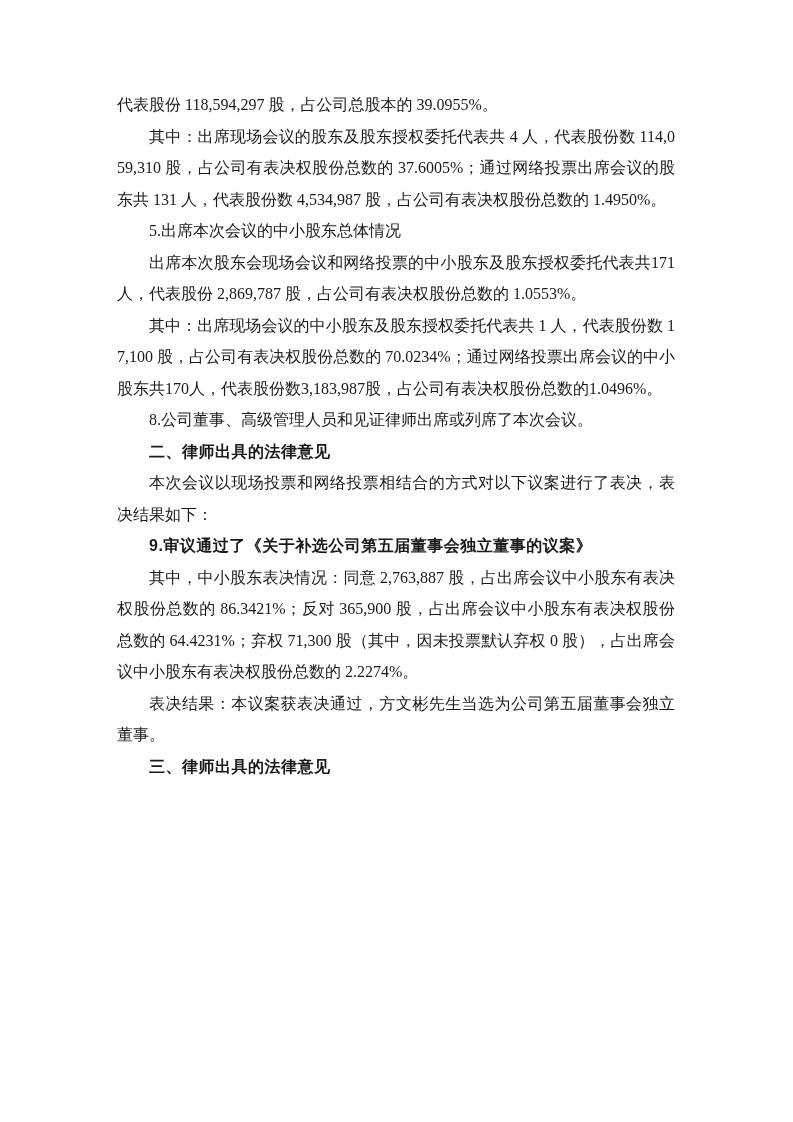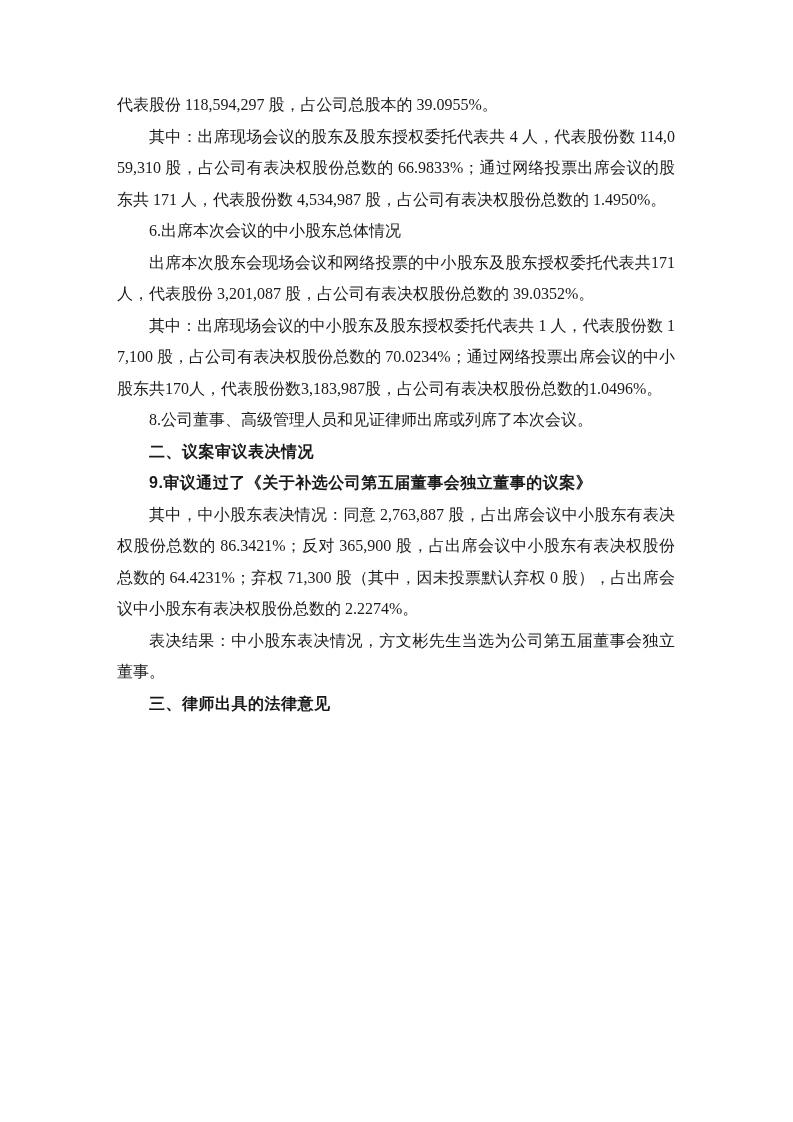--- a/index.html
+++ b/index.html
@@ -44,24 +44,25 @@
     font-family: "Liberation Sans", "DejaVu Sans", sans-serif;
     letter-spacing: 0.5px;
   }
 </style>
 </head>
 <body>
 
 <div class="page">
   <div class="doc-body">
     <p class="para no-indent">代表股份 118,594,297 股，占公司总股本的 39.0955%。</p>
-    <p class="para">其中：出席现场会议的股东及股东授权委托代表共 4 人，代表股份数 114,059,310 股，占公司有表决权股份总数的 66.9833%；通过网络投票出席会议的股东共 171 人，代表股份数 4,534,987 股，占公司有表决权股份总数的 1.4950%。</p>
-    <p class="para">6.出席本次会议的中小股东总体情况</p>
-    <p class="para">出席本次股东会现场会议和网络投票的中小股东及股东授权委托代表共171人，代表股份 3,201,087 股，占公司有表决权股份总数的 39.0352%。</p>
+    <p class="para">其中：出席现场会议的股东及股东授权委托代表共 4 人，代表股份数 114,059,310 股，占公司有表决权股份总数的 37.6005%；通过网络投票出席会议的股东共 131 人，代表股份数 4,534,987 股，占公司有表决权股份总数的 1.4950%。</p>
+    <p class="para">5.出席本次会议的中小股东总体情况</p>
+    <p class="para">出席本次股东会现场会议和网络投票的中小股东及股东授权委托代表共171人，代表股份 2,869,787 股，占公司有表决权股份总数的 1.0553%。</p>
     <p class="para">其中：出席现场会议的中小股东及股东授权委托代表共 1 人，代表股份数 17,100 股，占公司有表决权股份总数的 70.0234%；通过网络投票出席会议的中小股东共170人，代表股份数3,183,987股，占公司有表决权股份总数的1.0496%。</p>
     <p class="para">8.公司董事、高级管理人员和见证律师出席或列席了本次会议。</p>
-    <p class="heading">二、议案审议表决情况</p>
+    <p class="heading">二、律师出具的法律意见</p>
+    <p class="para">本次会议以现场投票和网络投票相结合的方式对以下议案进行了表决，表决结果如下：</p>
     <p class="heading">9.审议通过了《关于补选公司第五届董事会独立董事的议案》</p>
     <p class="para">其中，中小股东表决情况：同意 2,763,887 股，占出席会议中小股东有表决权股份总数的 86.3421%；反对 365,900 股，占出席会议中小股东有表决权股份总数的 64.4231%；弃权 71,300 股（其中，因未投票默认弃权 0 股），占出席会议中小股东有表决权股份总数的 2.2274%。</p>
-    <p class="para">表决结果：中小股东表决情况，方文彬先生当选为公司第五届董事会独立董事。</p>
+    <p class="para">表决结果：本议案获表决通过，方文彬先生当选为公司第五届董事会独立董事。</p>
     <p class="heading">三、律师出具的法律意见</p>
   </div>
 </div>
 
 </body></html>

